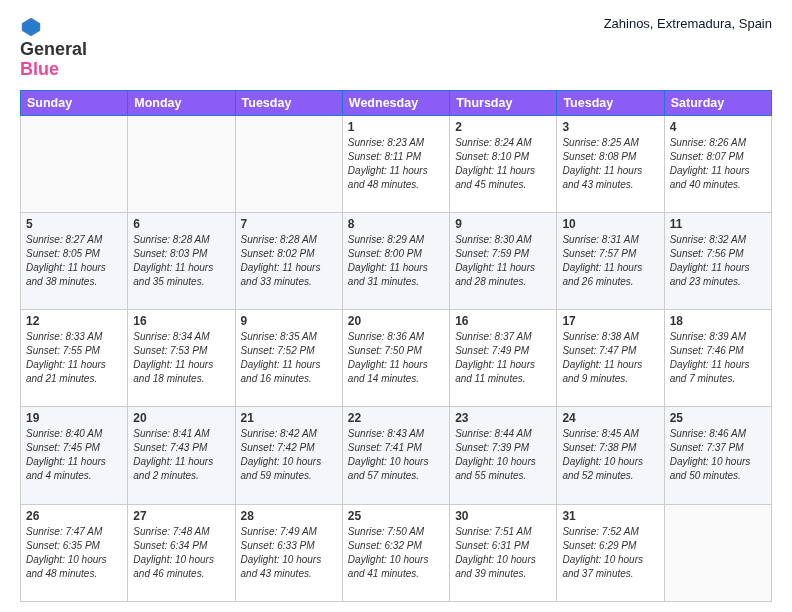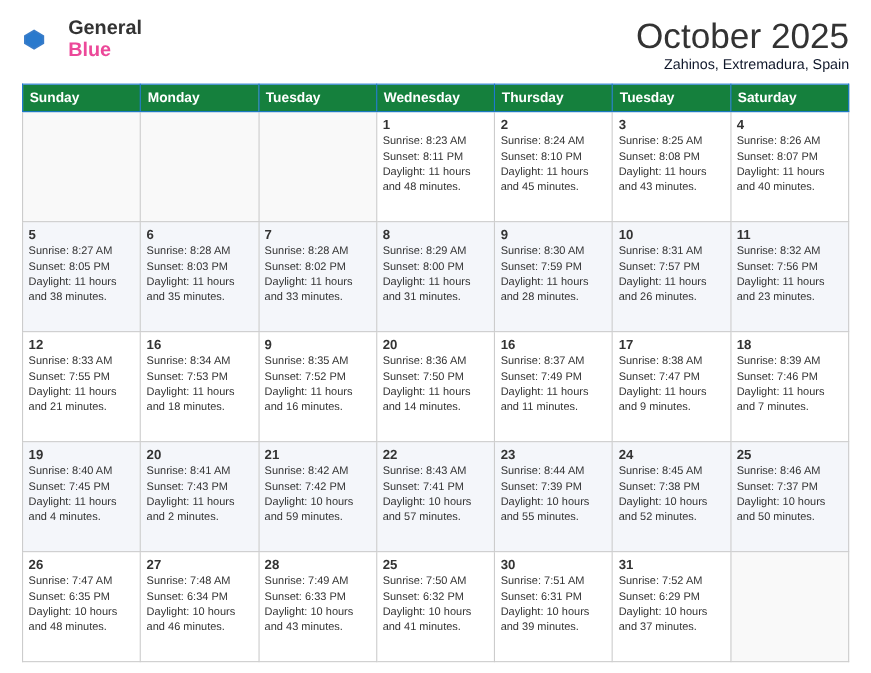--- a/index.html
+++ b/index.html
@@ -18,22 +18,22 @@
       flex-direction: column;
     }
     .header {
       display: flex;
       justify-content: space-between;
       align-items: flex-start;
       margin-bottom: 10px;
     }
     .logo {
       display: flex;
-      align-items: center;
-      gap: 20px;
+      gap: 2px;
+      flex-direction: column;
     }
     .logo-text {
       font-size: 18px;
       font-weight: bold;
       line-height: 1.1;
     }
     .logo-general { color: #333; }
     .logo-blue { color: #ec4899; }
     .logo-icon {
       width: 22px;
@@ -53,21 +53,21 @@
       color: #0f172a;
     }
     .calendar {
       flex: 1;
       border: 1px solid #ccc;
       border-collapse: collapse;
       width: 100%;
       table-layout: fixed;
     }
     .calendar th {
-      background: #15803d;
+      background: #8b5cf6;
       color: #fff;
       text-align: left;
       padding: 5px 6px;
       font-size: 12.5px;
       font-weight: 600;
       border: 1px solid #1e78d0;
     }
     .calendar td {
       border: 1px solid #ccc;
       vertical-align: top;
@@ -89,39 +89,39 @@
     .day-num {
       font-size: 12px;
       font-weight: bold;
       display: block;
       margin-bottom: 2px;
     }
     .day-info {
       font-size: 10px;
       line-height: 1.4;
       color: #333;
+      font-style: italic;
     }
   </style>
 </head>
 <body>
 
 <div class="page">
   <div class="header">
     <div class="logo">
       <svg class="logo-icon" viewBox="0 0 24 24">
         <polygon points="12,2 22,8 22,16 12,22 2,16 2,8" fill="#1565c0" opacity="0.85"></polygon>
         <polygon points="12,4 20,9 20,15 12,20 4,15 4,9" fill="#1976d2" opacity="0.5"></polygon>
       </svg>
       <div class="logo-text">
         <span class="logo-general">General</span><br>
         <span class="logo-blue">Blue</span>
       </div>
     </div>
     <div class="title-block">
-      <div class="month-title">October 2025</div>
       <div class="subtitle">Zahinos, Extremadura, Spain</div>
     </div>
   </div>
 
   <table class="calendar">
     <thead>
       <tr>
       <th>Sunday</th>
           <th>Monday</th>
           <th>Tuesday</th>

